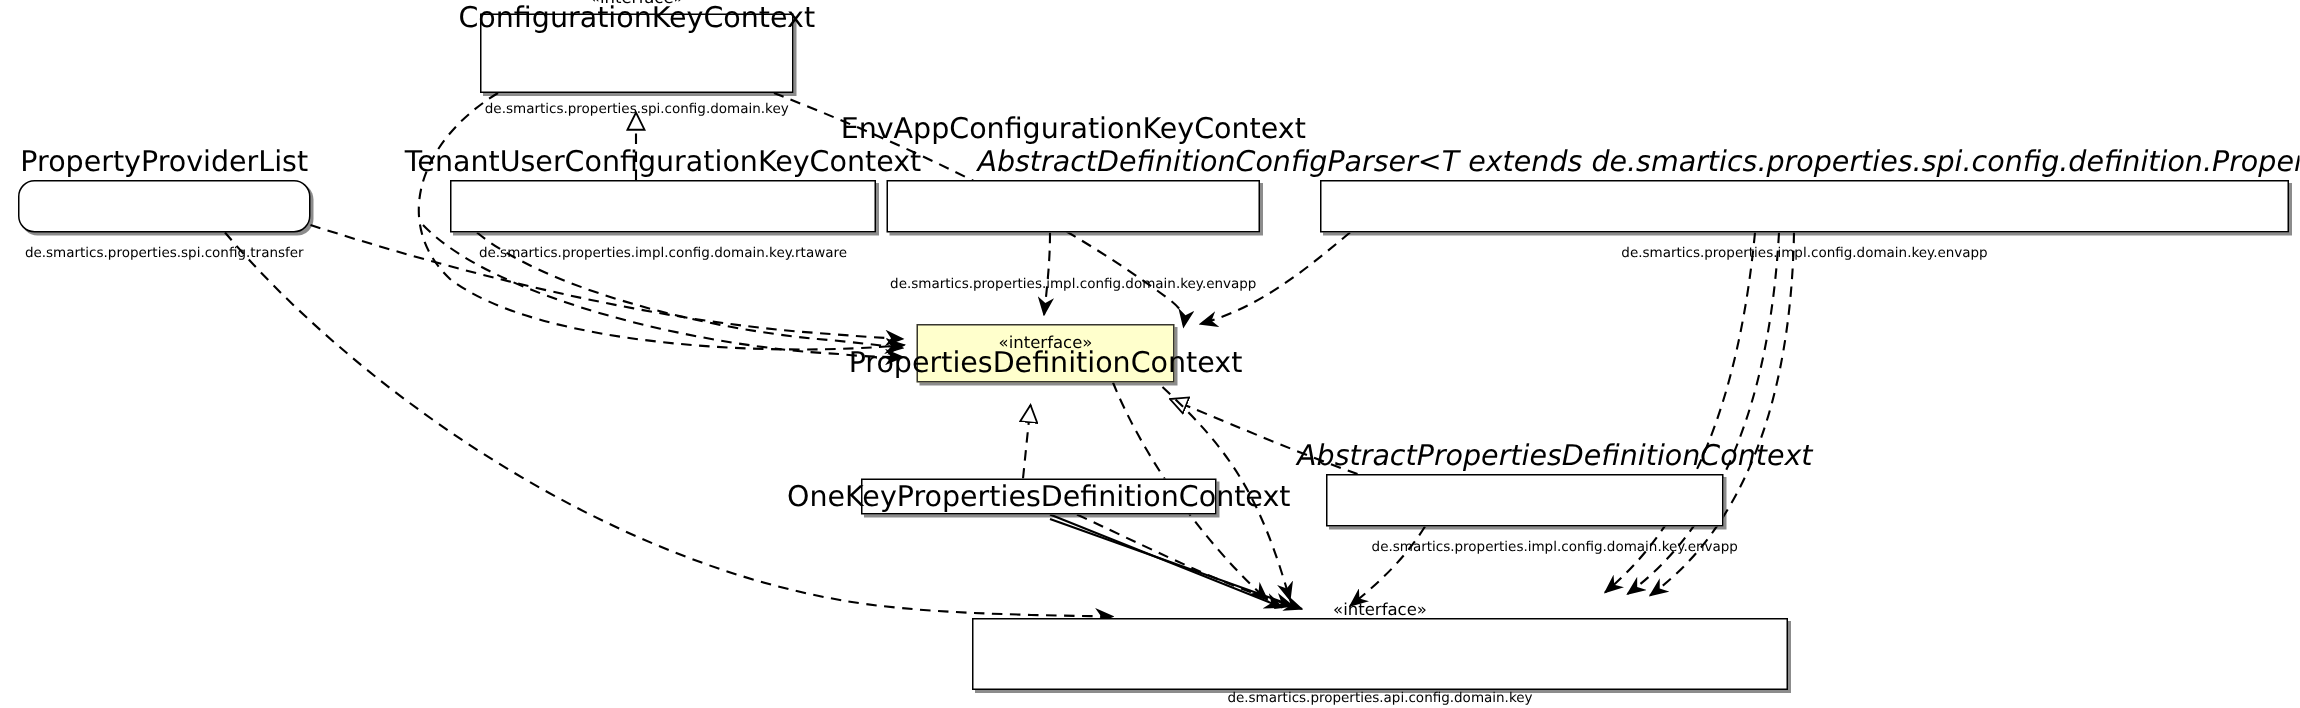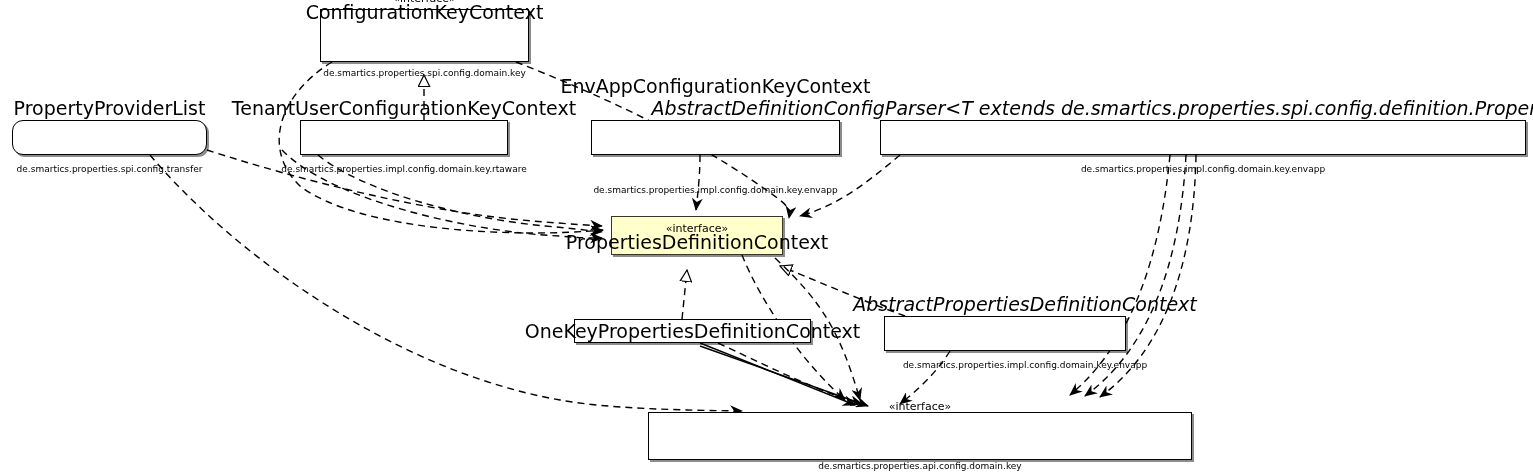--- a/index.html
+++ b/index.html
@@ -76,21 +76,21 @@
     <div class="stereo">«interface»</div>
     <div class="cname">ConfigurationKeyContext</div>
     <div class="pkg">de.smartics.properties.spi.config.domain.key</div>
   </div>
 
   <div class="node" id="n-propertyProviderList" style="left: 12px; top: 120px; width: 195px; height: 35px; border-radius: 11px;">
     <div class="cname">PropertyProviderList</div>
     <div class="pkg">de.smartics.properties.spi.config.transfer</div>
   </div>
 
-  <div class="node" id="n-tenantUserConfigurationKeyContext" style="left: 300px; top: 120px; width: 208px; height: 35px;">
+  <div class="node" id="n-tenantUserConfigurationKeyContext" style="left: 300px; top: 120px; width: 284px; height: 35px;">
     <div class="cname">TenantUserConfigurationKeyContext</div>
     <div class="pkg">de.smartics.properties.impl.config.domain.key.rtaware</div>
   </div>
 
   <div class="node" id="n-envAppConfigurationKeyContext" style="left: 591px; top: 120px; width: 249px; height: 35px; gap: 43px;">
     <div class="cname">EnvAppConfigurationKeyContext</div>
     <div class="pkg">de.smartics.properties.impl.config.domain.key.envapp</div>
   </div>
 
   <div class="node" id="n-abstractDefinitionConfigParser" style="left: 880px; top: 120px; width: 646px; height: 35px;">
@@ -100,21 +100,21 @@
 
   <div class="node highlight" id="n-propertiesDefinitionContext" style="left: 611px; top: 216px; width: 172px; height: 39px;">
     <div class="stereo">«interface»</div>
     <div class="cname">PropertiesDefinitionContext</div>
   </div>
 
   <div class="node" id="n-oneKeyPropertiesDefinitionContext" style="left: 574px; top: 319px; width: 237px; height: 24px;">
     <div class="cname">OneKeyPropertiesDefinitionContext</div>
   </div>
 
-  <div class="node" id="n-abstractPropertiesDefinitionContext" style="left: 884px; top: 316px; width: 242px; height: 35px; padding-left: 40px;">
+  <div class="node" id="n-abstractPropertiesDefinitionContext" style="left: 884px; top: 316px; width: 265px; height: 35px; padding-left: 40px;">
     <div class="cname abstract">AbstractPropertiesDefinitionContext</div>
     <div class="pkg">de.smartics.properties.impl.config.domain.key.envapp</div>
   </div>
 
   <div class="node" id="n-configurationKey" style="left: 648px; top: 412px; width: 544px; height: 48px;">
     <div class="stereo">«interface»</div>
     <div class="pkg">de.smartics.properties.api.config.domain.key</div>
   </div>
 
 </div>

